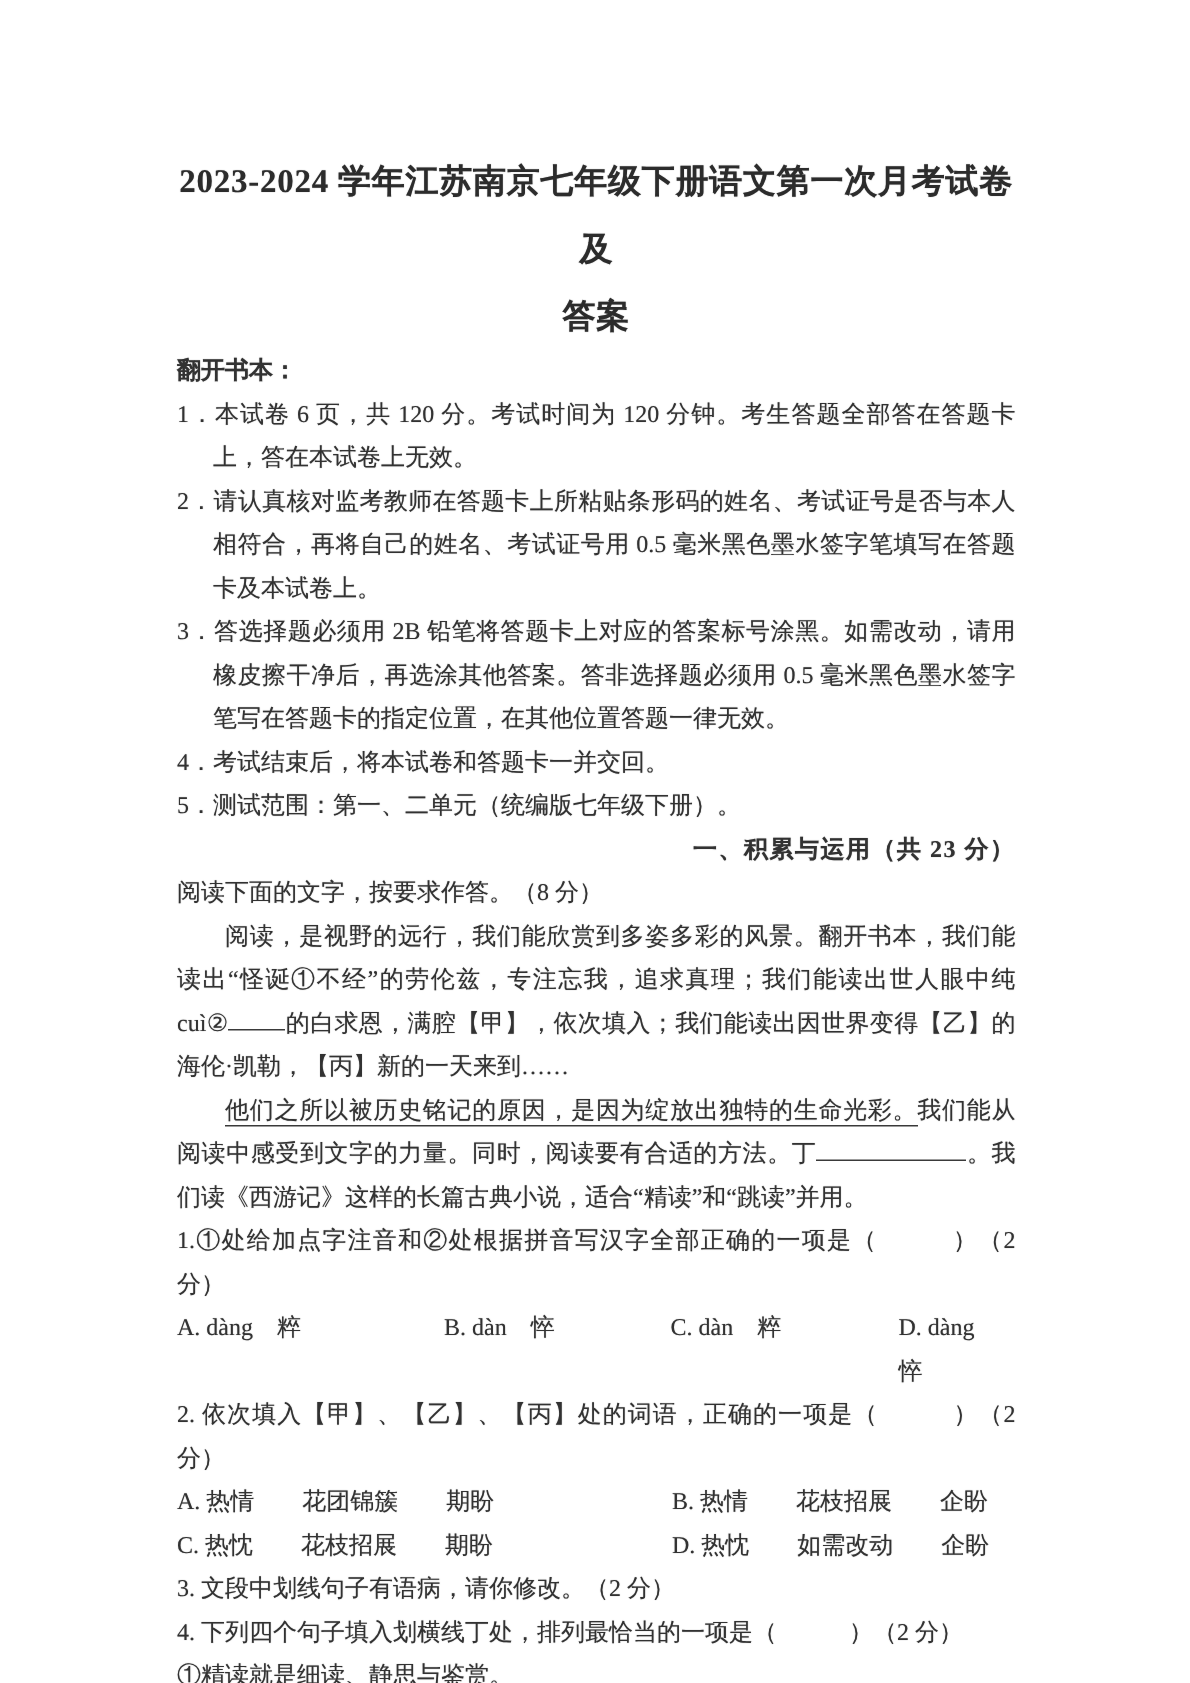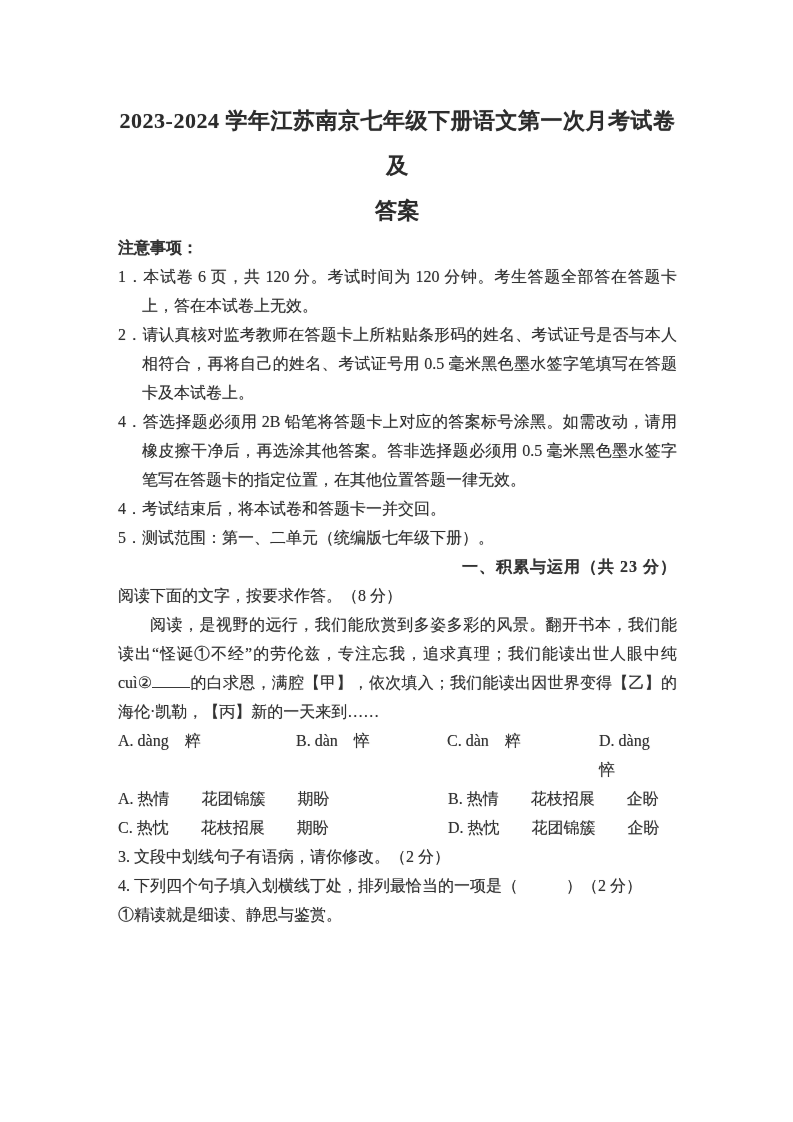--- a/index.html
+++ b/index.html
@@ -79,48 +79,51 @@
 
 <div class="page">
 
   <div class="doc-title">
     <div>2023-2024 学年江苏南京七年级下册语文第一次月考试卷及</div>
     <div>答案</div>
   </div>
 
   <div class="body-copy">
 
-    <div class="notice-heading">注意事项：</div>
+    <div class="notice-heading">翻开书本：</div>
     <div>
       <div class="notice-item">1．本试卷 6 页，共 120 分。考试时间为 120 分钟。考生答题全部答在答题卡上，答在本试卷上无效。</div>
       <div class="notice-item">2．请认真核对监考教师在答题卡上所粘贴条形码的姓名、考试证号是否与本人相符合，再将自己的姓名、考试证号用 0.5 毫米黑色墨水签字笔填写在答题卡及本试卷上。</div>
-      <div class="notice-item">4．答选择题必须用 2B 铅笔将答题卡上对应的答案标号涂黑。如需改动，请用橡皮擦干净后，再选涂其他答案。答非选择题必须用 0.5 毫米黑色墨水签字笔写在答题卡的指定位置，在其他位置答题一律无效。</div>
+      <div class="notice-item">3．答选择题必须用 2B 铅笔将答题卡上对应的答案标号涂黑。如需改动，请用橡皮擦干净后，再选涂其他答案。答非选择题必须用 0.5 毫米黑色墨水签字笔写在答题卡的指定位置，在其他位置答题一律无效。</div>
       <div class="notice-item">4．考试结束后，将本试卷和答题卡一并交回。</div>
       <div class="notice-item">5．测试范围：第一、二单元（统编版七年级下册）。</div>
     </div>
 
     <div class="section-heading">一、积累与运用（共 23 分）</div>
     <div>阅读下面的文字，按要求作答。（8 分）</div>
 
     <div class="passage">
       <p><span>阅读，是视野的远行，我们能欣赏到多姿多彩的风景。翻开书本，我们能读出“怪诞①不经”的劳伦兹，专注忘我，追求真理；我们能读出世人眼中纯 cuì②</span><span class="blank blank-short"></span><span>的白求恩，满腔【甲】，依次填入；我们能读出因世界变得【乙】的海伦·凯勒，【丙】新的一天来到……</span></p>
+      <p><span class="underlined-sentence">他们之所以被历史铭记的原因，是因为绽放出独特的生命光彩。</span><span>我们能从阅读中感受到文字的力量。同时，阅读要有合适的方法。丁</span><span class="blank blank-long"></span><span>。我们读《西游记》这样的长篇古典小说，适合“精读”和“跳读”并用。</span></p>
     </div>
 
+    <div class="q-stem">1.①处给加点字注音和②处根据拼音写汉字全部正确的一项是（　　　）（2 分）</div>
     <div class="options-row-q1">
       <div>A. dàng　粹</div>
       <div>B. dàn　悴</div>
       <div>C. dàn　粹</div>
       <div>D. dàng　悴</div>
     </div>
 
+    <div class="q-stem">2. 依次填入【甲】、【乙】、【丙】处的词语，正确的一项是（　　　）（2 分）</div>
     <div class="options-grid-q2">
       <div>A. 热情　　花团锦簇　　期盼</div>
       <div>B. 热情　　花枝招展　　企盼</div>
       <div>C. 热忱　　花枝招展　　期盼</div>
-      <div>D. 热忱　　花团锦簇　　企盼</div>
+      <div>D. 热忱　　如需改动　　企盼</div>
     </div>
 
     <div class="q-stem">3. 文段中划线句子有语病，请你修改。（2 分）</div>
 
     <div class="q-stem">4. 下列四个句子填入划横线丁处，排列最恰当的一项是（　　　）（2 分）</div>
     <div>
       <div class="q-stem">①精读就是细读、静思与鉴赏。</div>
 
     </div>
 

